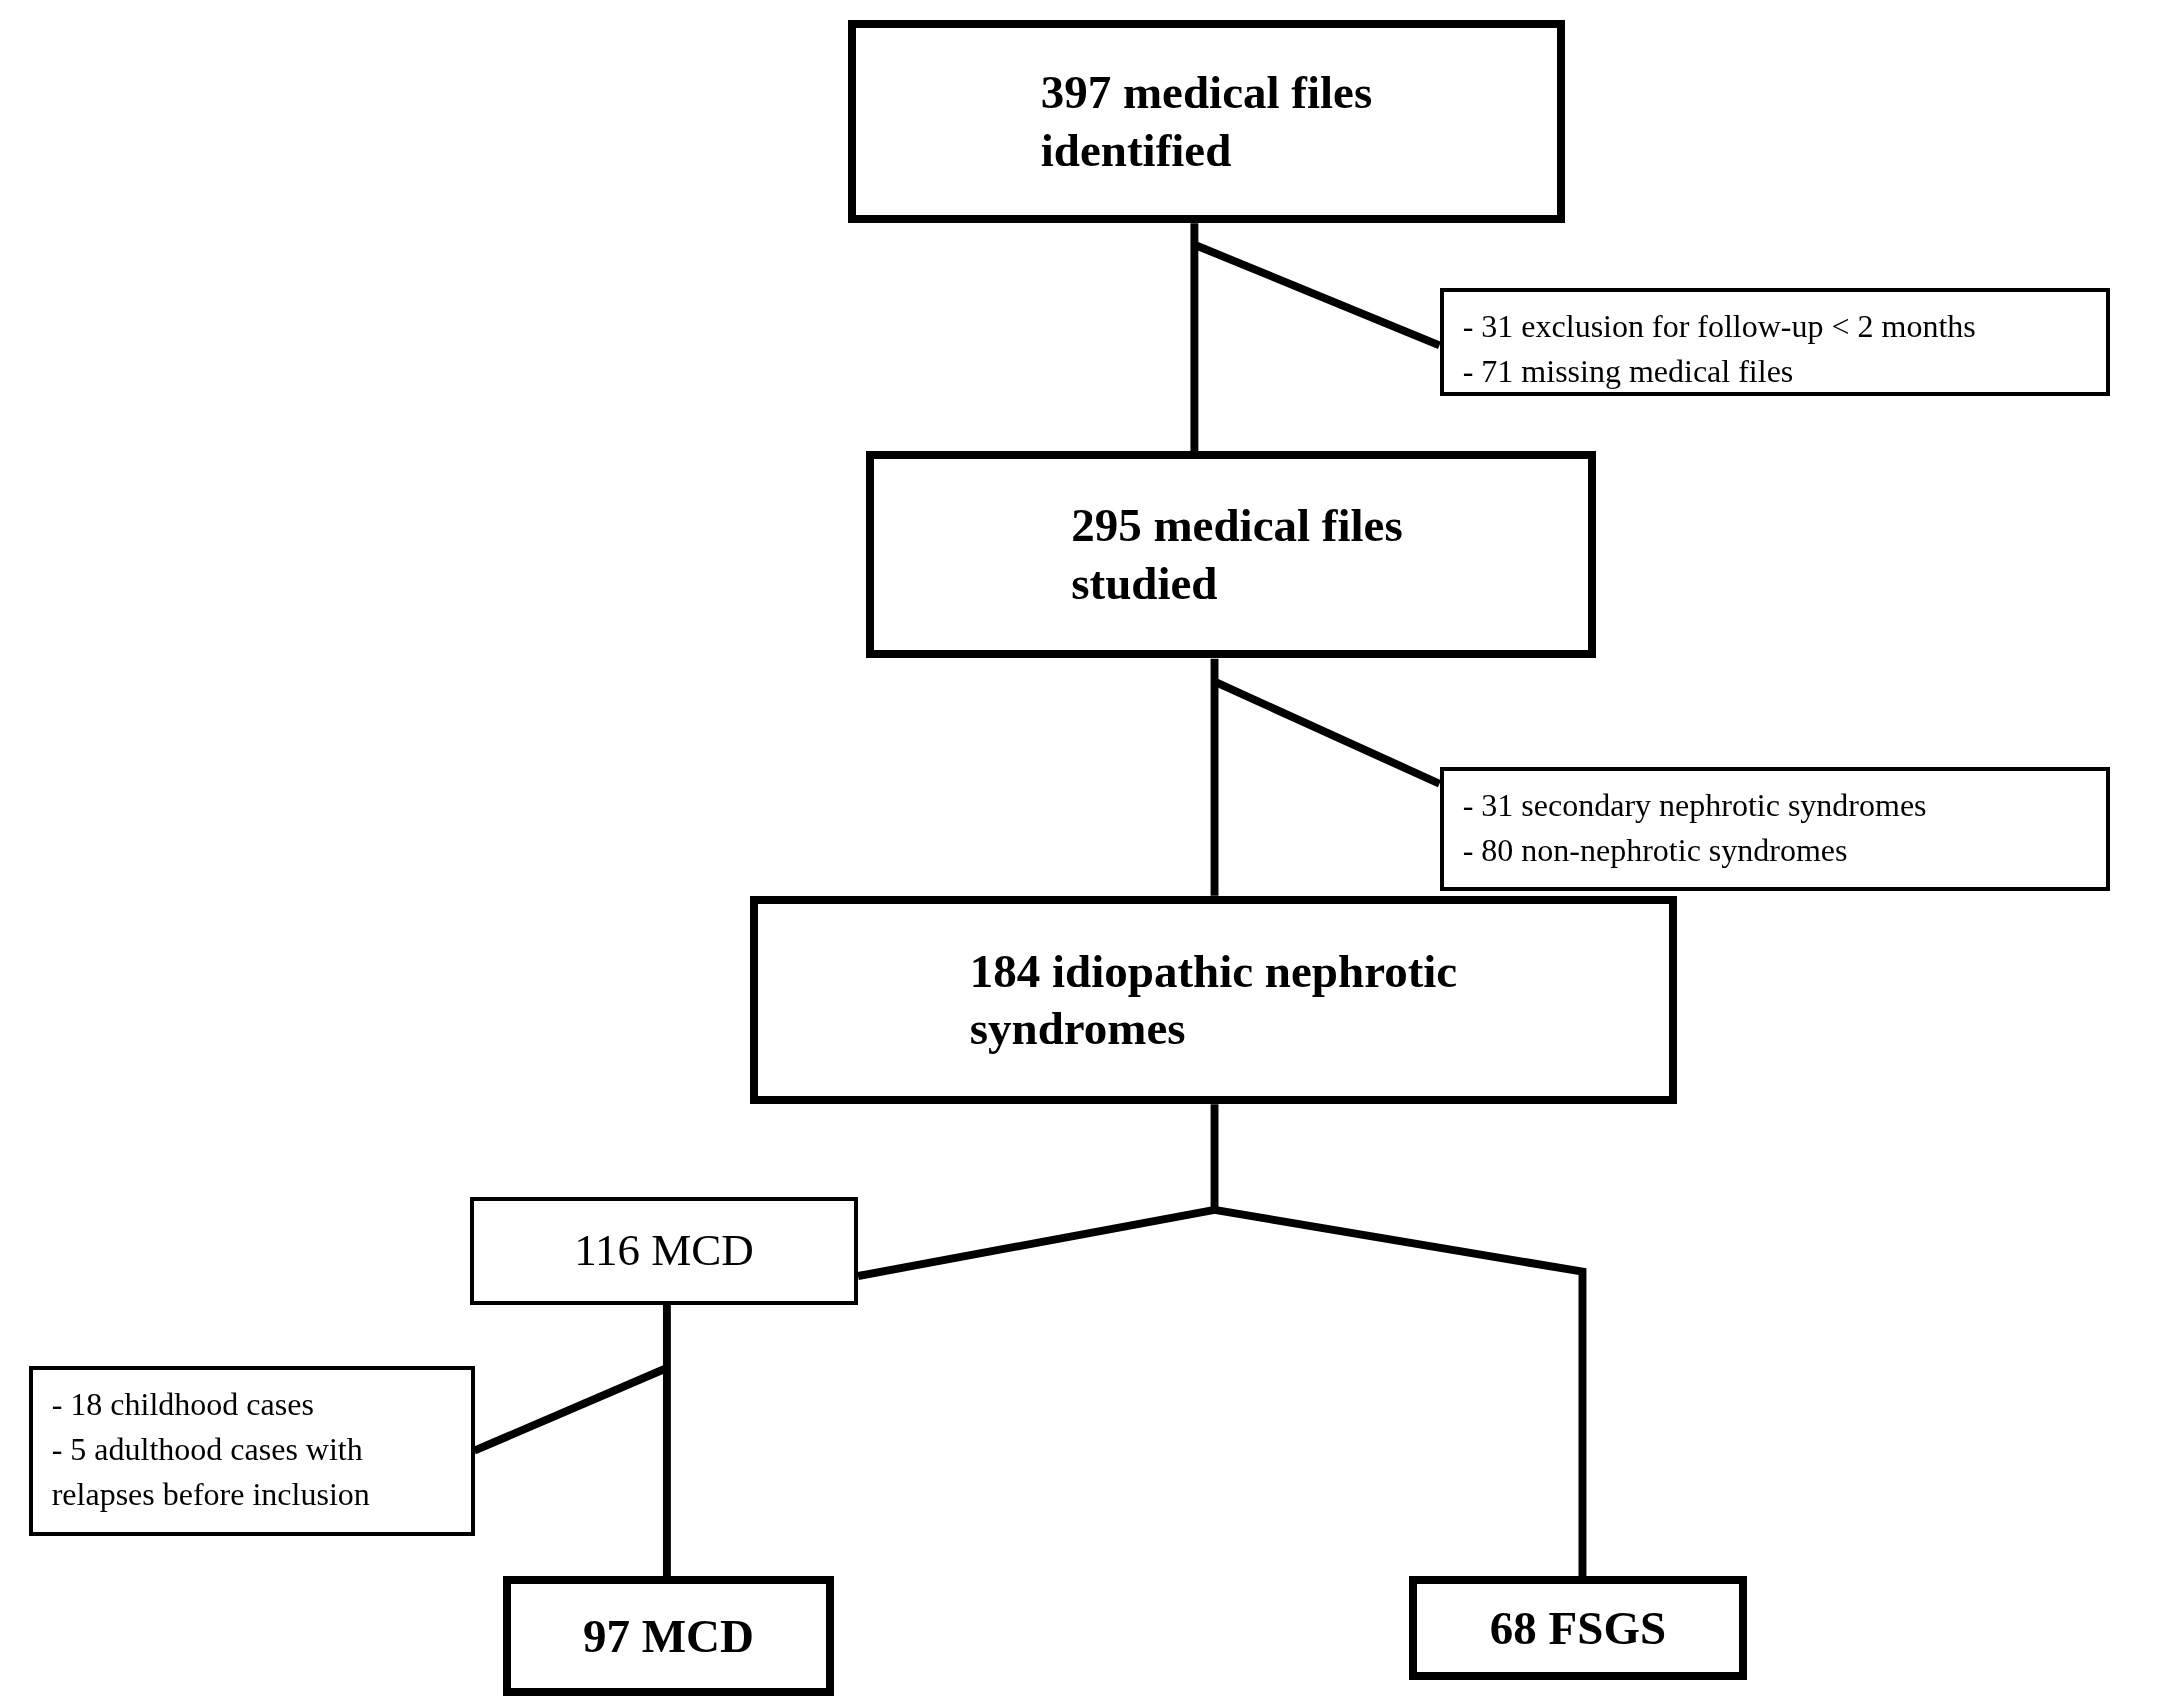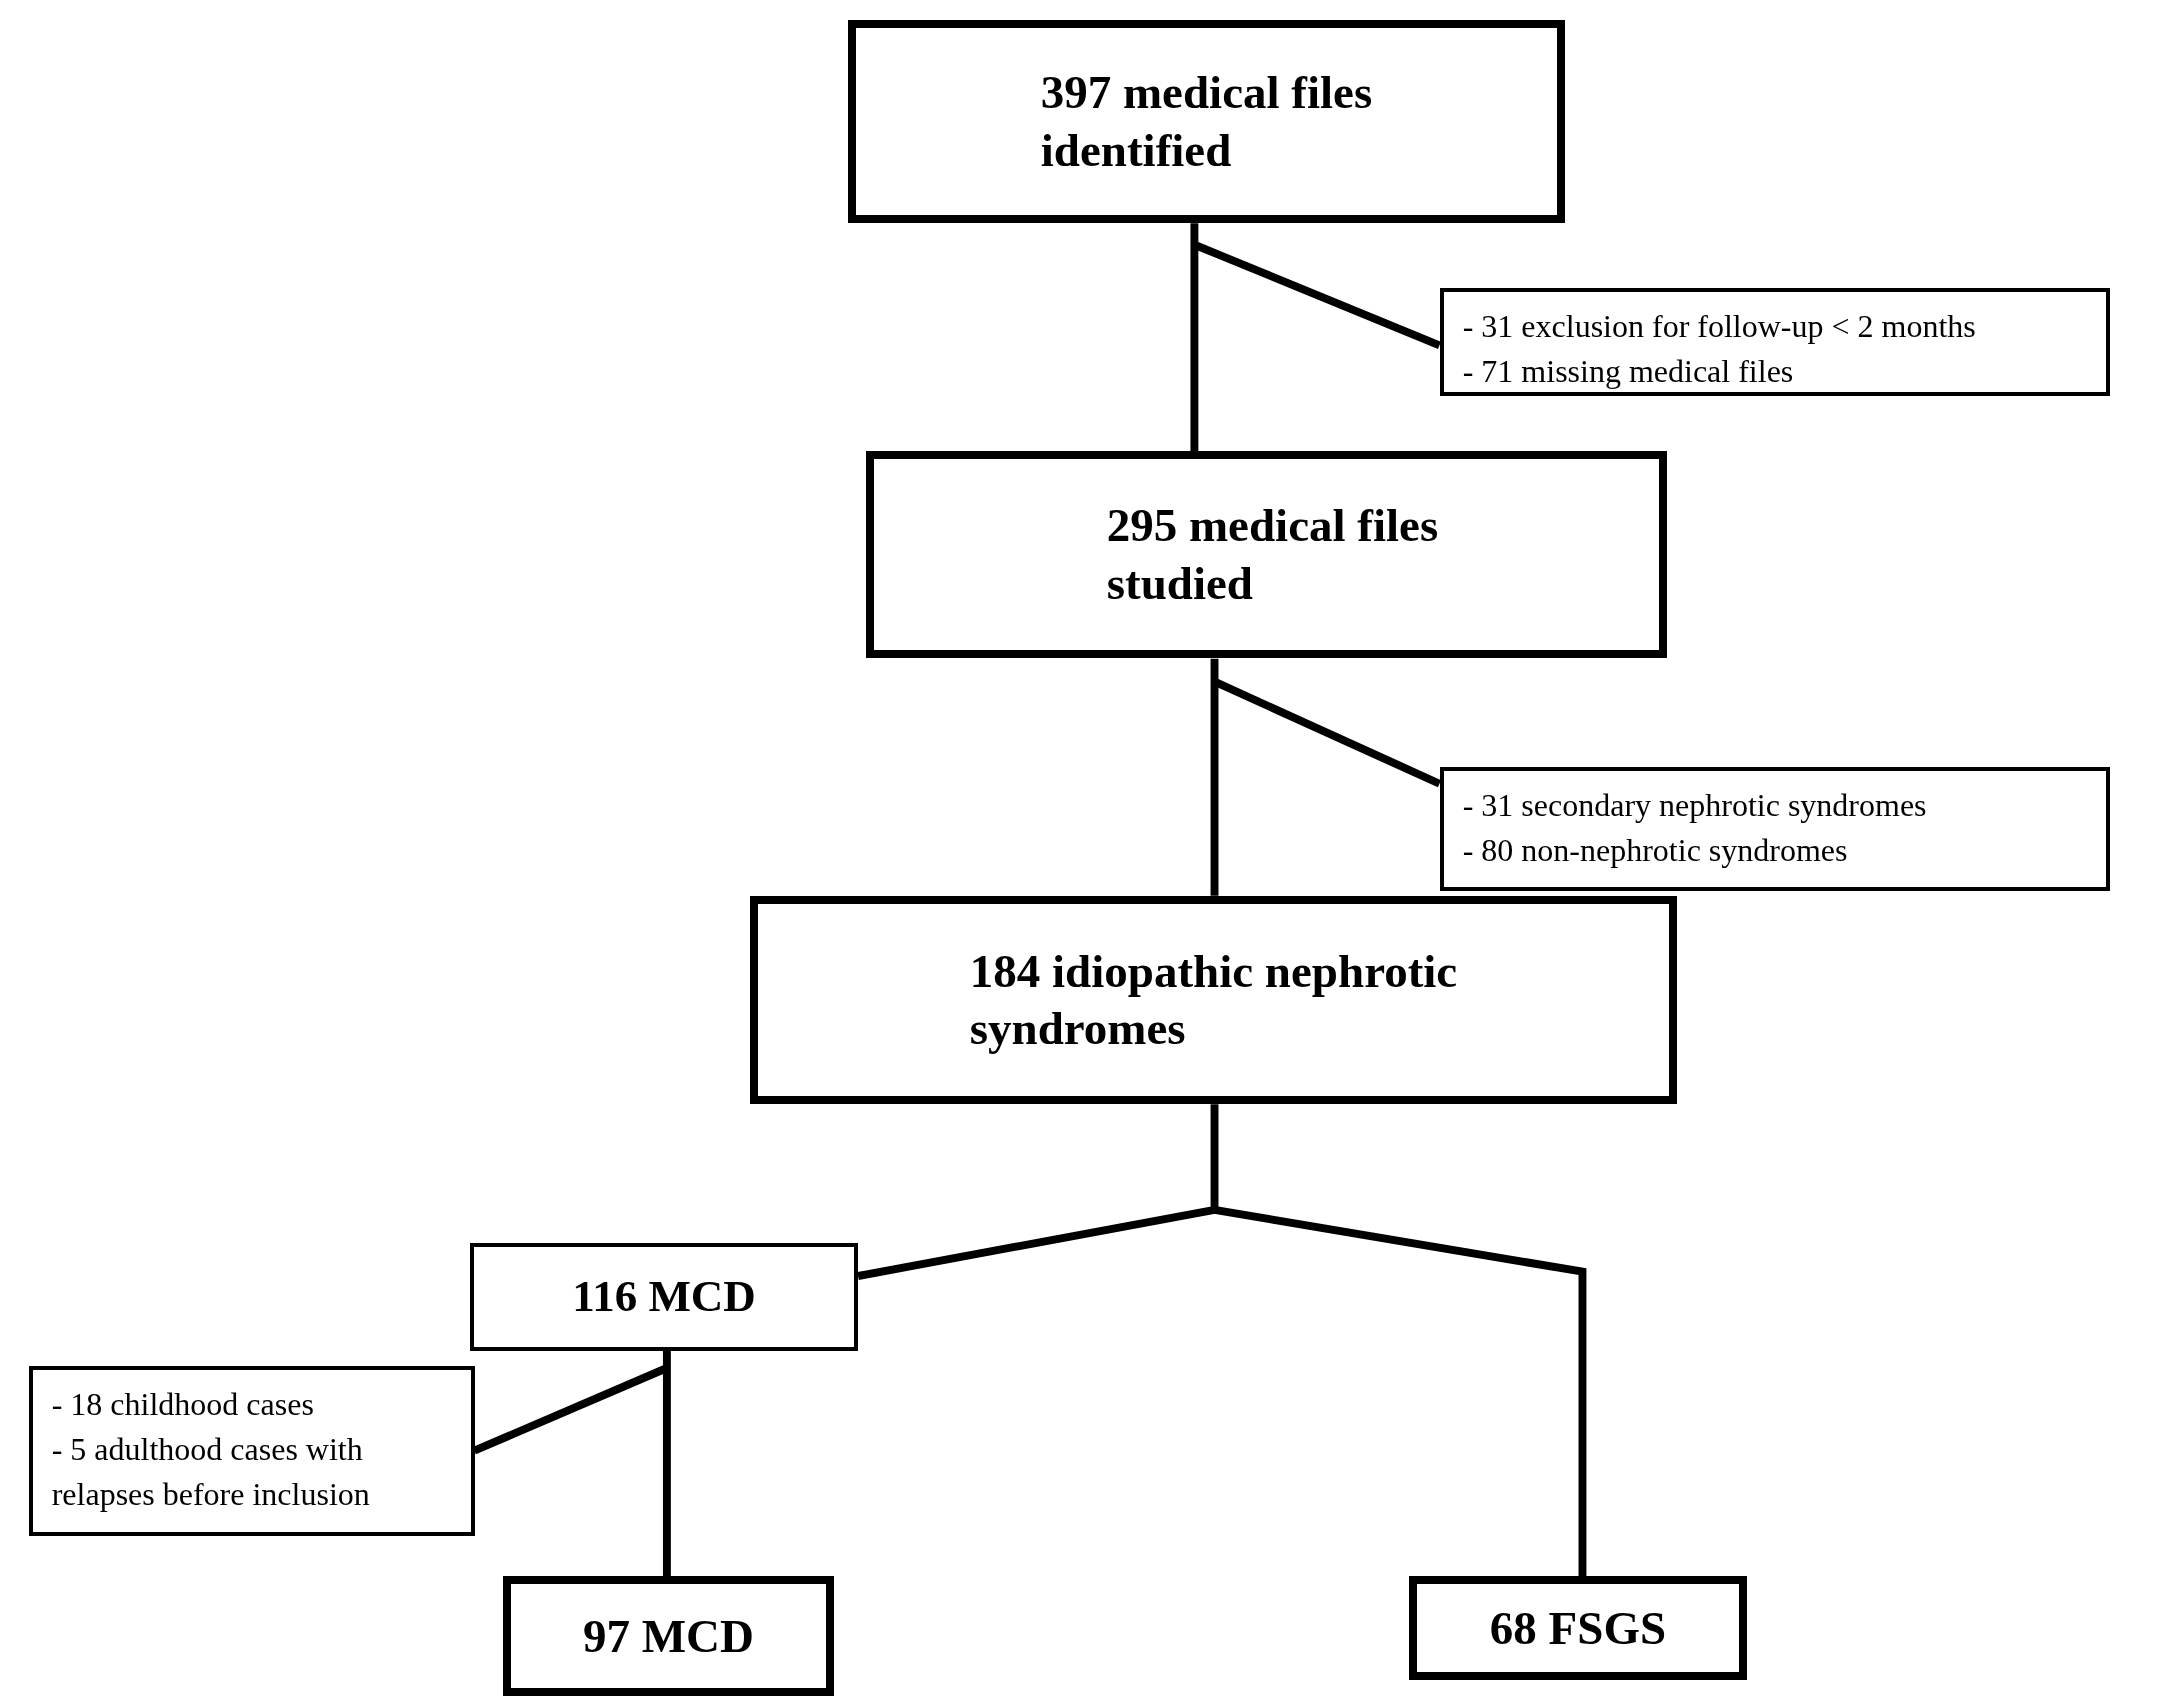--- a/index.html
+++ b/index.html
@@ -42,44 +42,43 @@
     font-weight: bold;
     line-height: 1.22;
   }
   .node-terminal {
     border-width: 8px;
     font-weight: bold;
     line-height: 1.15;
   }
   .node-plain {
     border-width: 4.3px;
-    font-weight: bold;
+    font-weight: normal;
     line-height: 1.15;
-    margin-top: 46px;
   }
   .node-note {
     border-width: 4.3px;
     font-weight: normal;
     display: block;
     text-align: left;
     line-height: 1.42;
     padding: 11.5px 16px 11.5px 18.7px;
   }
   .node-label {
     display: block;
     white-space: pre-line;
   }
   .note-line {
     display: block;
     white-space: pre;
   }
 
   
   #node-identified   { left: 848px; top: 20px;   width: 717px;  height: 203px;  font-size: 47px; }
-  #node-studied      { left: 866px; top: 451px;  width: 801px;  height: 207px;  font-size: 47px; padding-left: 12px; }
+  #node-studied      { left: 866px; top: 451px;  width: 730px;  height: 207px;  font-size: 47px; padding-left: 12px; }
   #node-idiopathic   { left: 750px; top: 896px; width: 927px; height: 208px;  font-size: 47px; }
   #node-mcd-116      { left: 470px;  top: 1197px; width: 388px;  height: 108px;  font-size: 45px; }
   #node-mcd-97       { left: 503px;  top: 1576px; width: 331px;  height: 120px;  font-size: 47px; }
   #node-fsgs-68      { left: 1409px; top: 1576px; width: 338px;  height: 104px;  font-size: 47px; }
   #note-exclusions-1 { left: 1440px; top: 288px;  width: 670px;  height: 108px;  font-size: 32px; }
   #note-exclusions-2 { left: 1440px; top: 767px; width: 670px;  height: 124px;  font-size: 32px; }
   #note-exclusions-3 { left: 29px;   top: 1366px; width: 446px;  height: 170px;  font-size: 32px; }
 </style>
 </head>
 <body>

